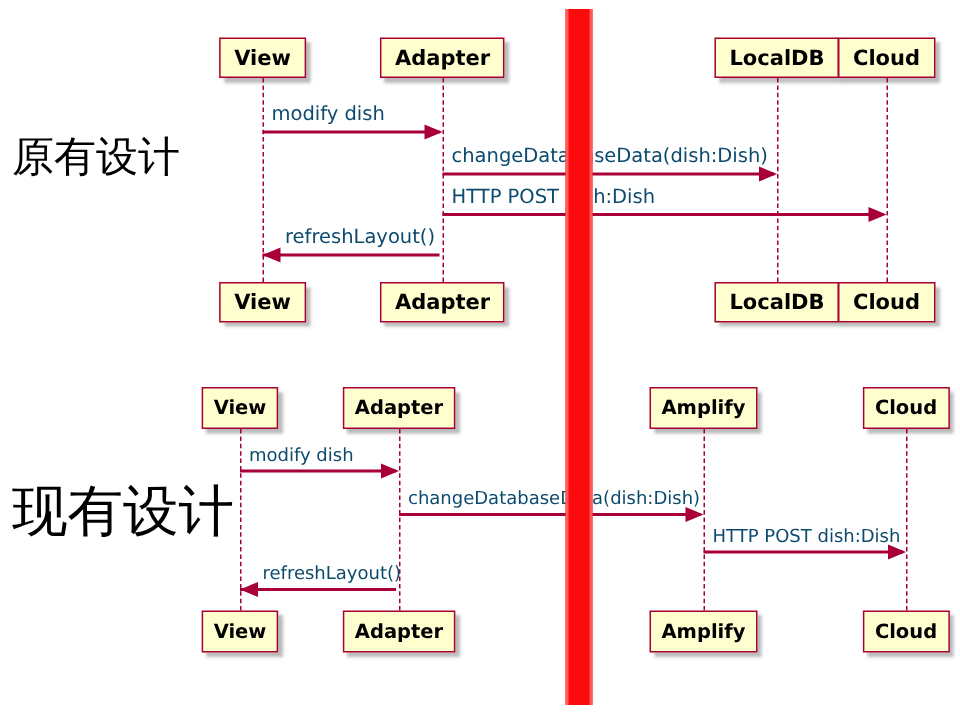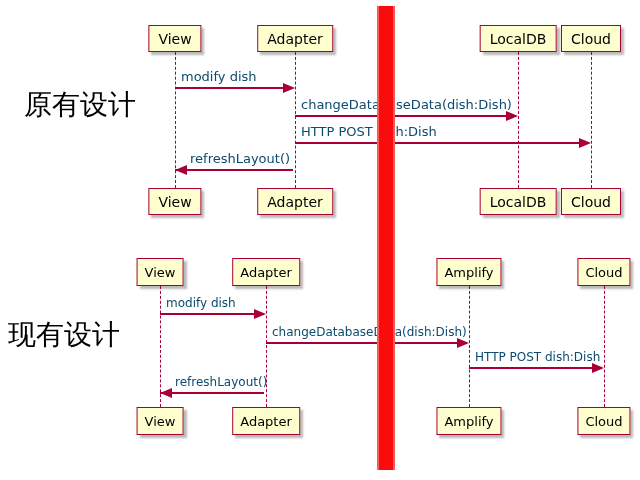--- a/index.html
+++ b/index.html
@@ -15,40 +15,40 @@
     color: #000000;
     white-space: nowrap;
     font-weight: 500;
   }
   .pbox {
     position: absolute;
     transform: translateX(-50%);
     background: #fefece;
     border: 1.6px solid #a80036;
     color: #000000;
-    font-weight: normal;
+    font-weight: bold;
     white-space: nowrap;
     box-shadow: 3px 3px 2px rgba(130,130,130,0.55);
     display: flex;
     align-items: center;
     justify-content: center;
     box-sizing: border-box;
   }
   .lifeline { position: absolute; width: 0; border-left: 1.6px dashed #a80036; }
   .msg-line { position: absolute; height: 1.7px; background: #a80036; }
   .msg-label { position: absolute; color: #0c4a6e; white-space: nowrap; }
   .arrowhead { position: absolute; width: 0; height: 0; }
   #divider { position: absolute; z-index: 10; border-left: 2px solid #ff5a5a; border-right: 2px solid #ff5a5a; box-sizing: border-box; }
 </style>
 </head>
 <body>
 
 <div id="stage">
   <div id="divider" style="left: 377px; top: 6px; width: 18px; height: 464px; background: rgb(251, 12, 12);"></div>
-<div class="diagram-label" style="left: 8px; top: 86px; font-size: 28px; margin-left: 16px;">原有设计</div>
+<div class="diagram-label" style="left: 8px; top: 86px; font-size: 28px;">原有设计</div>
     <div class="pbox" style="left: 175px; top: 25px; height: 27px; font-size: 14px; padding: 0px 9px;">View</div>
     <div class="pbox" style="left: 175px; top: 188px; height: 27px; font-size: 14px; padding: 0px 9px;">View</div>
     <div class="lifeline" style="left: 175px; top: 52px; height: 136px;"></div>
     <div class="pbox" style="left: 295px; top: 25px; height: 27px; font-size: 14px; padding: 0px 9px;">Adapter</div>
     <div class="pbox" style="left: 295px; top: 188px; height: 27px; font-size: 14px; padding: 0px 9px;">Adapter</div>
     <div class="lifeline" style="left: 295px; top: 52px; height: 136px;"></div>
     <div class="pbox" style="left: 518px; top: 25px; height: 27px; font-size: 14px; padding: 0px 9px;">LocalDB</div>
     <div class="pbox" style="left: 518px; top: 188px; height: 27px; font-size: 14px; padding: 0px 9px;">LocalDB</div>
     <div class="lifeline" style="left: 518px; top: 52px; height: 136px;"></div>
     <div class="pbox" style="left: 591px; top: 25px; height: 27px; font-size: 14px; padding: 0px 9px;">Cloud</div>
@@ -59,21 +59,21 @@
     <div class="msg-label" style="left: 181px; top: 69px; font-size: 13px;">modify dish</div>
     <div class="msg-line" style="left: 295px; width: 221px; top: 115px;"></div>
     <div class="arrowhead" style="top: 110.5px; border-top: 5px solid transparent; border-bottom: 5px solid transparent; left: 506px; border-left: 12px solid rgb(168, 0, 54);"></div>
     <div class="msg-label" style="left: 301px; top: 97px; font-size: 13px;">changeDatabaseData(dish:Dish)</div>
     <div class="msg-line" style="left: 295px; width: 294px; top: 142px;"></div>
     <div class="arrowhead" style="top: 137.5px; border-top: 5px solid transparent; border-bottom: 5px solid transparent; left: 579px; border-left: 12px solid rgb(168, 0, 54);"></div>
     <div class="msg-label" style="left: 301px; top: 124px; font-size: 13px;">HTTP POST dish:Dish</div>
     <div class="msg-line" style="left: 175px; width: 118px; top: 169px;"></div>
     <div class="arrowhead" style="top: 164.5px; border-top: 5px solid transparent; border-bottom: 5px solid transparent; left: 175px; border-right: 12px solid rgb(168, 0, 54);"></div>
     <div class="msg-label" style="left: 190px; top: 151px; font-size: 13px;">refreshLayout()</div>
-    <div class="diagram-label" style="left: 8px; top: 316px; font-size: 28px;">现有设计</div>
+    <div class="diagram-label" style="left: 8px; top: 316px; font-size: 37px;">现有设计</div>
     <div class="pbox" style="left: 160px; top: 258px; height: 28px; font-size: 13px; padding: 0px 7px;">View</div>
     <div class="pbox" style="left: 160px; top: 407px; height: 28px; font-size: 13px; padding: 0px 7px;">View</div>
     <div class="lifeline" style="left: 160px; top: 286px; height: 121px;"></div>
     <div class="pbox" style="left: 266px; top: 258px; height: 28px; font-size: 13px; padding: 0px 7px;">Adapter</div>
     <div class="pbox" style="left: 266px; top: 407px; height: 28px; font-size: 13px; padding: 0px 7px;">Adapter</div>
     <div class="lifeline" style="left: 266px; top: 286px; height: 121px;"></div>
     <div class="pbox" style="left: 469px; top: 258px; height: 28px; font-size: 13px; padding: 0px 7px;">Amplify</div>
     <div class="pbox" style="left: 469px; top: 407px; height: 28px; font-size: 13px; padding: 0px 7px;">Amplify</div>
     <div class="lifeline" style="left: 469px; top: 286px; height: 121px;"></div>
     <div class="pbox" style="left: 604px; top: 258px; height: 28px; font-size: 13px; padding: 0px 7px;">Cloud</div>

